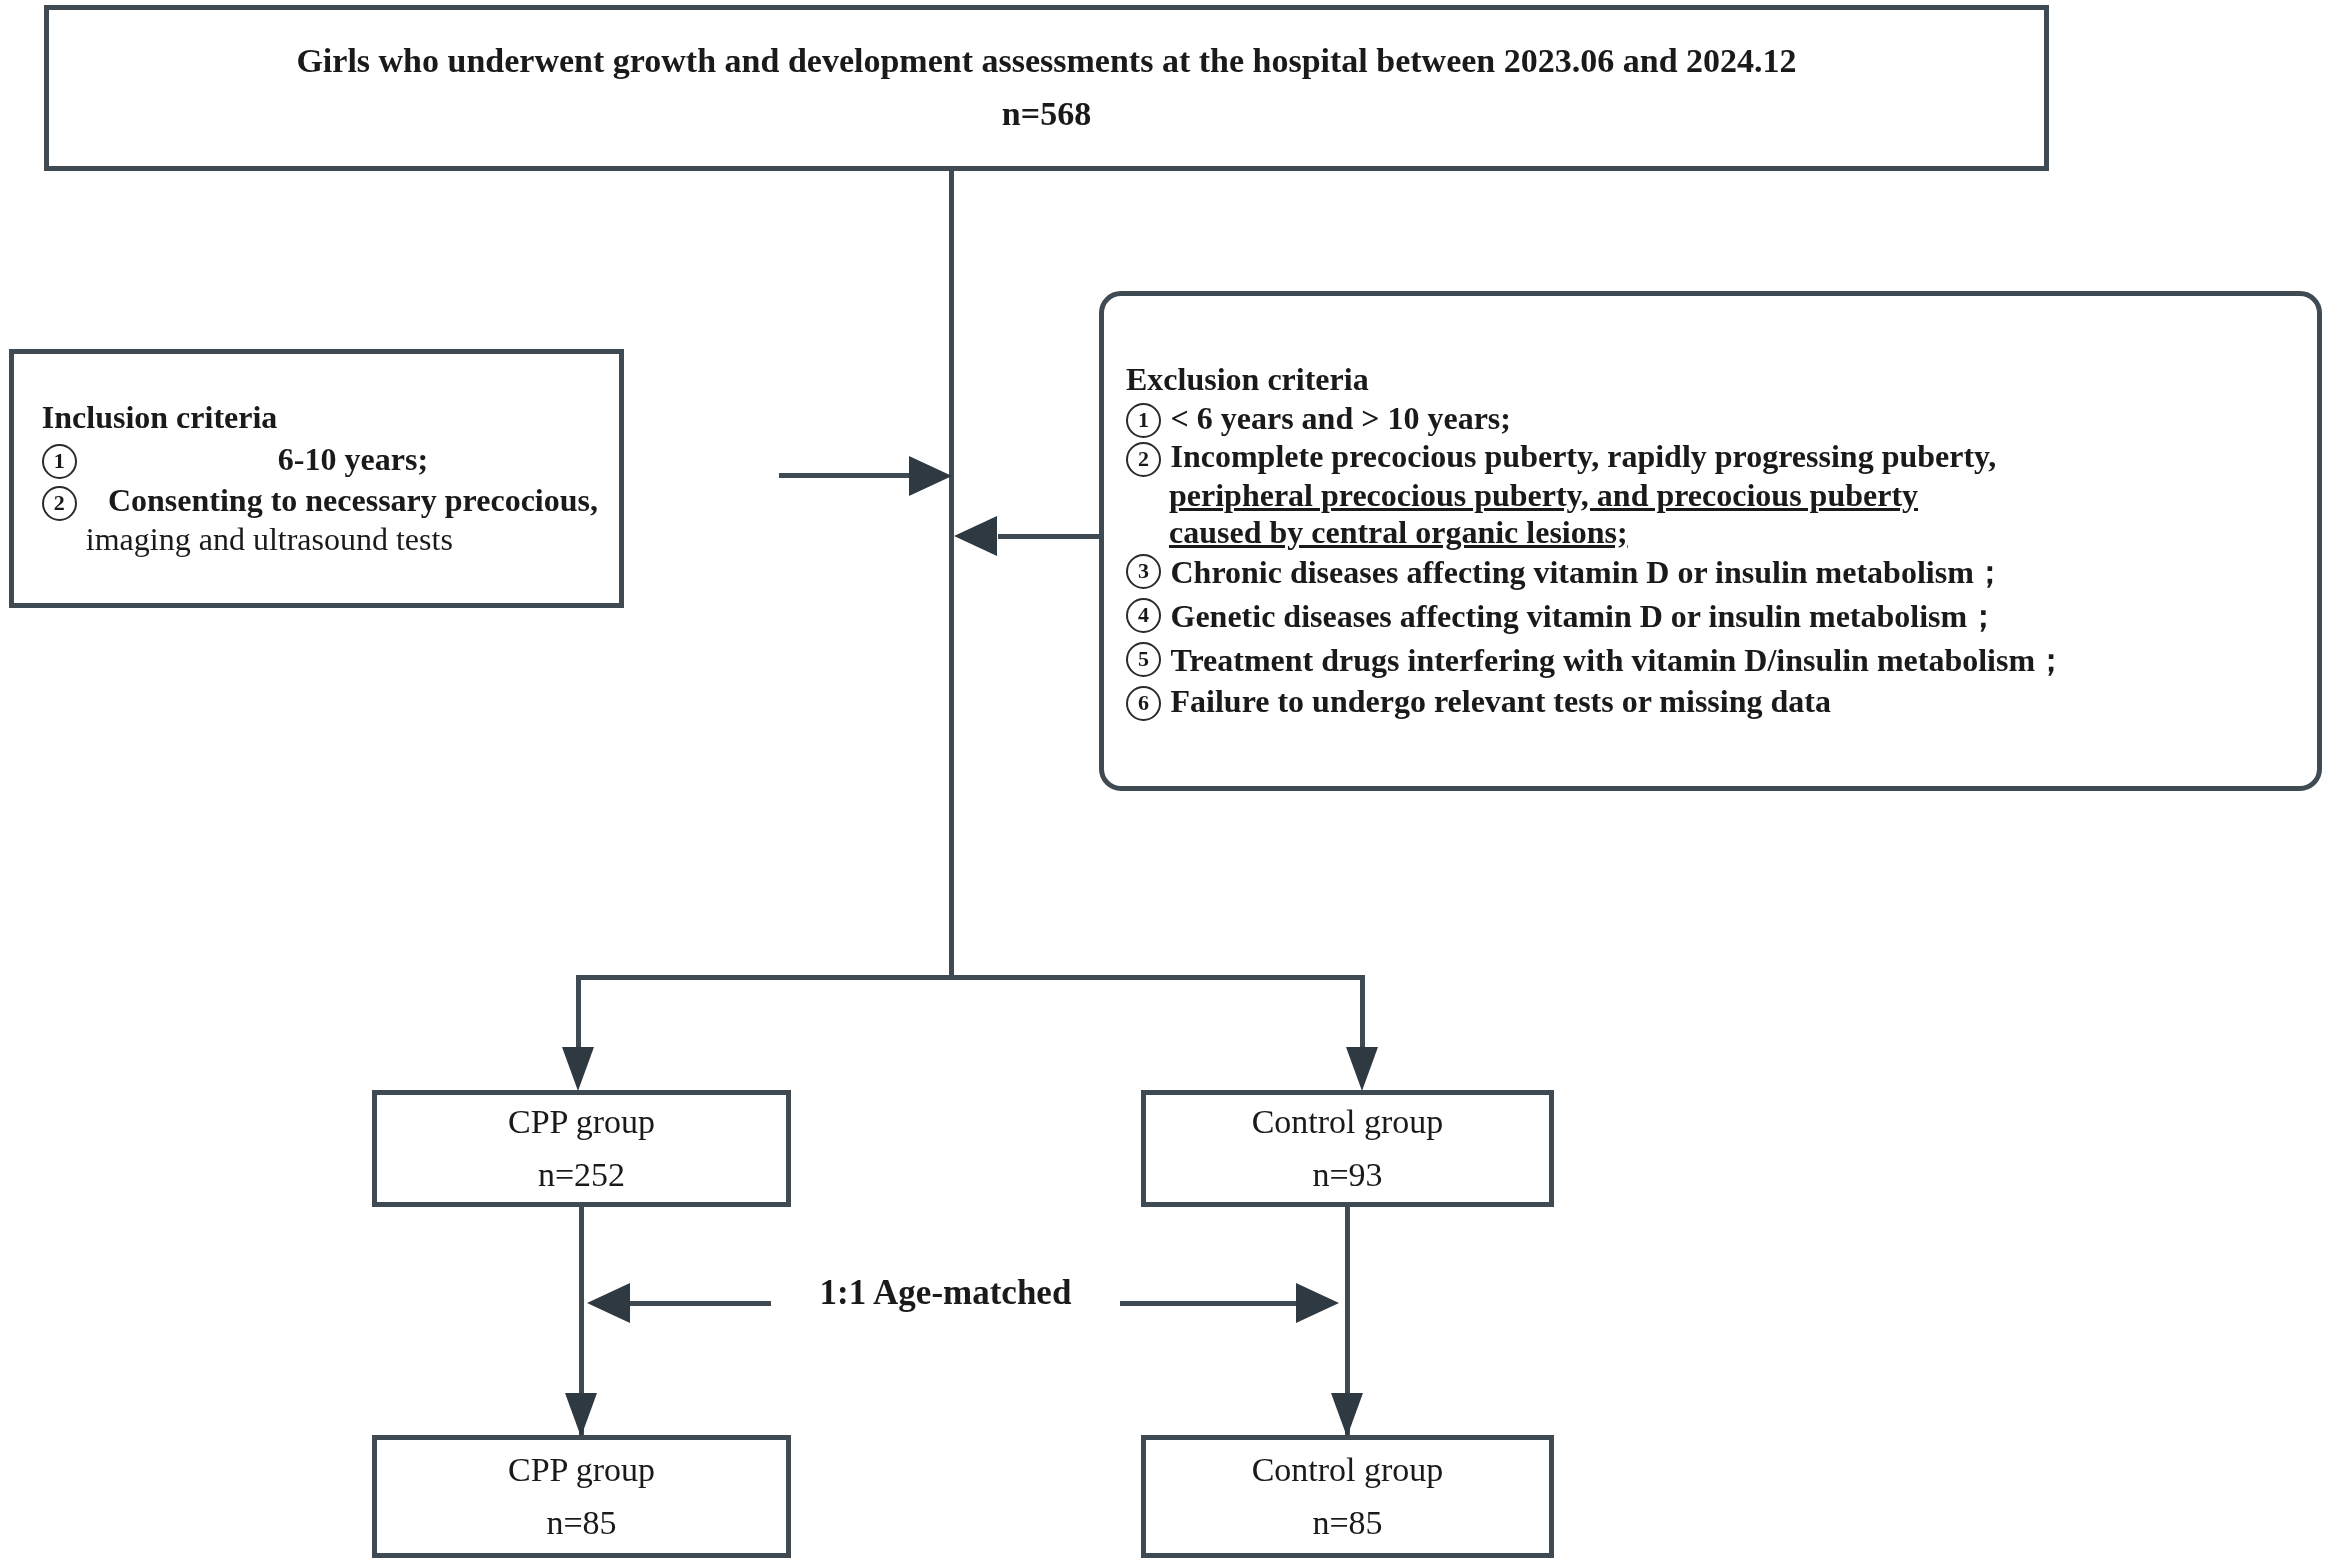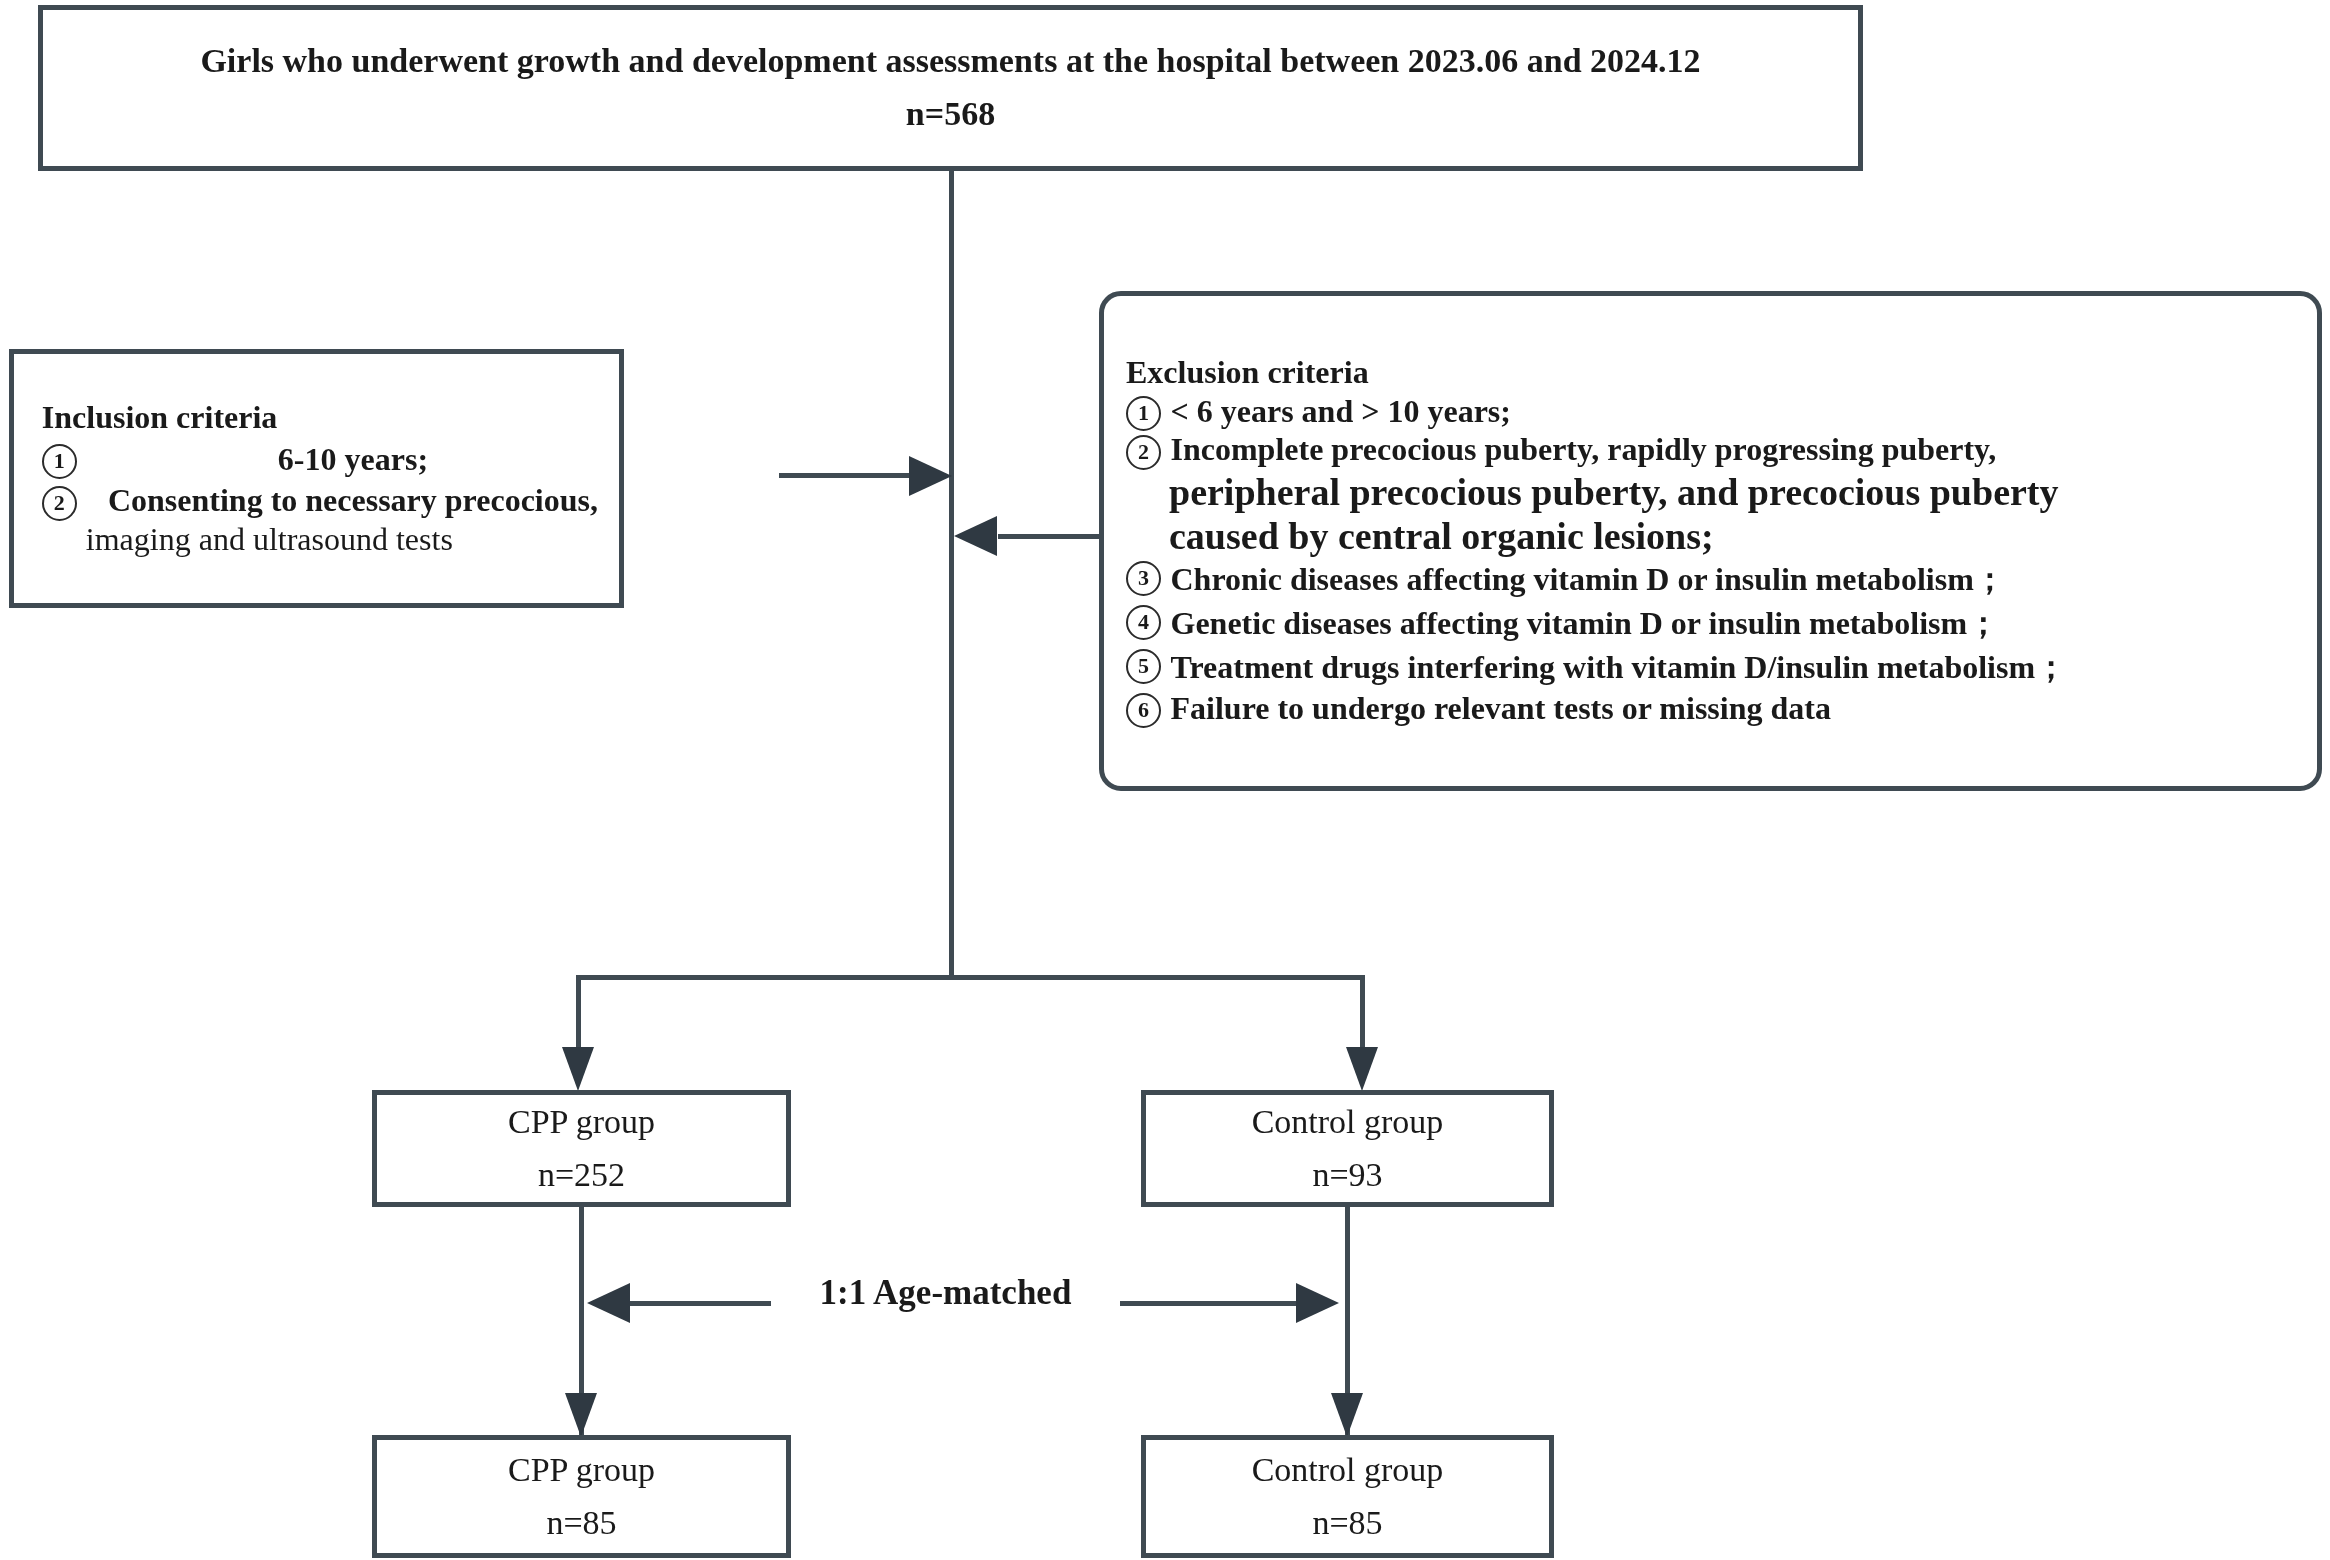--- a/index.html
+++ b/index.html
@@ -30,22 +30,22 @@
     justify-content: center;
   }
   .center-text {
     text-align: center;
     font-weight: bold;
     line-height: 1.55;
   }
 
   
   #box-source {
-    left: 38px; top: 5.1px;
-    width: 1825px; height: 166px;
+    left: 44px; top: 5.1px;
+    width: 2005px; height: 166px;
   }
   #box-source .center-text { font-size: 34px; padding: 0 19px; }
 
   
   #box-inclusion {
     left: 8.8px; top: 349px;
     width: 615px; height: 259px;
   }
   #box-inclusion .pad { padding: 0 0 0 28px; }
   #box-inclusion .hdr { font-size: 32px; font-weight: bold; margin-bottom: 4.4px; }
@@ -57,21 +57,21 @@
   
   #box-exclusion {
     left: 1099px; top: 291px;
     width: 1223px; height: 500px; border-radius: 22px;
   }
   #box-exclusion .pad { padding: 0 0 0 22px; }
   #box-exclusion .hdr { font-size: 32px; font-weight: bold; margin-bottom: 1.5px; }
   #box-exclusion .itm { font-size: 32px; font-weight: bold; display: flex; align-items: flex-start; }
   #box-exclusion .itm .num { margin-right: 9.5px; flex: 0 0 auto; }
   #box-exclusion .itm .txt { flex: 1 1 auto; }
-  #box-exclusion .cont { font-size: 38px; font-weight: bold; padding-left: 43px; }
+  #box-exclusion .cont { font-size: 32px; font-weight: bold; padding-left: 43px; text-decoration: underline; }
 
   .circ {
     display: inline-block;
     width: 31px; height: 31px;
     line-height: 29px;
     border: 2.2px solid #2b2b2b;
     border-radius: 50%;
     text-align: center;
     font-size: 22px;
     font-weight: bold;

